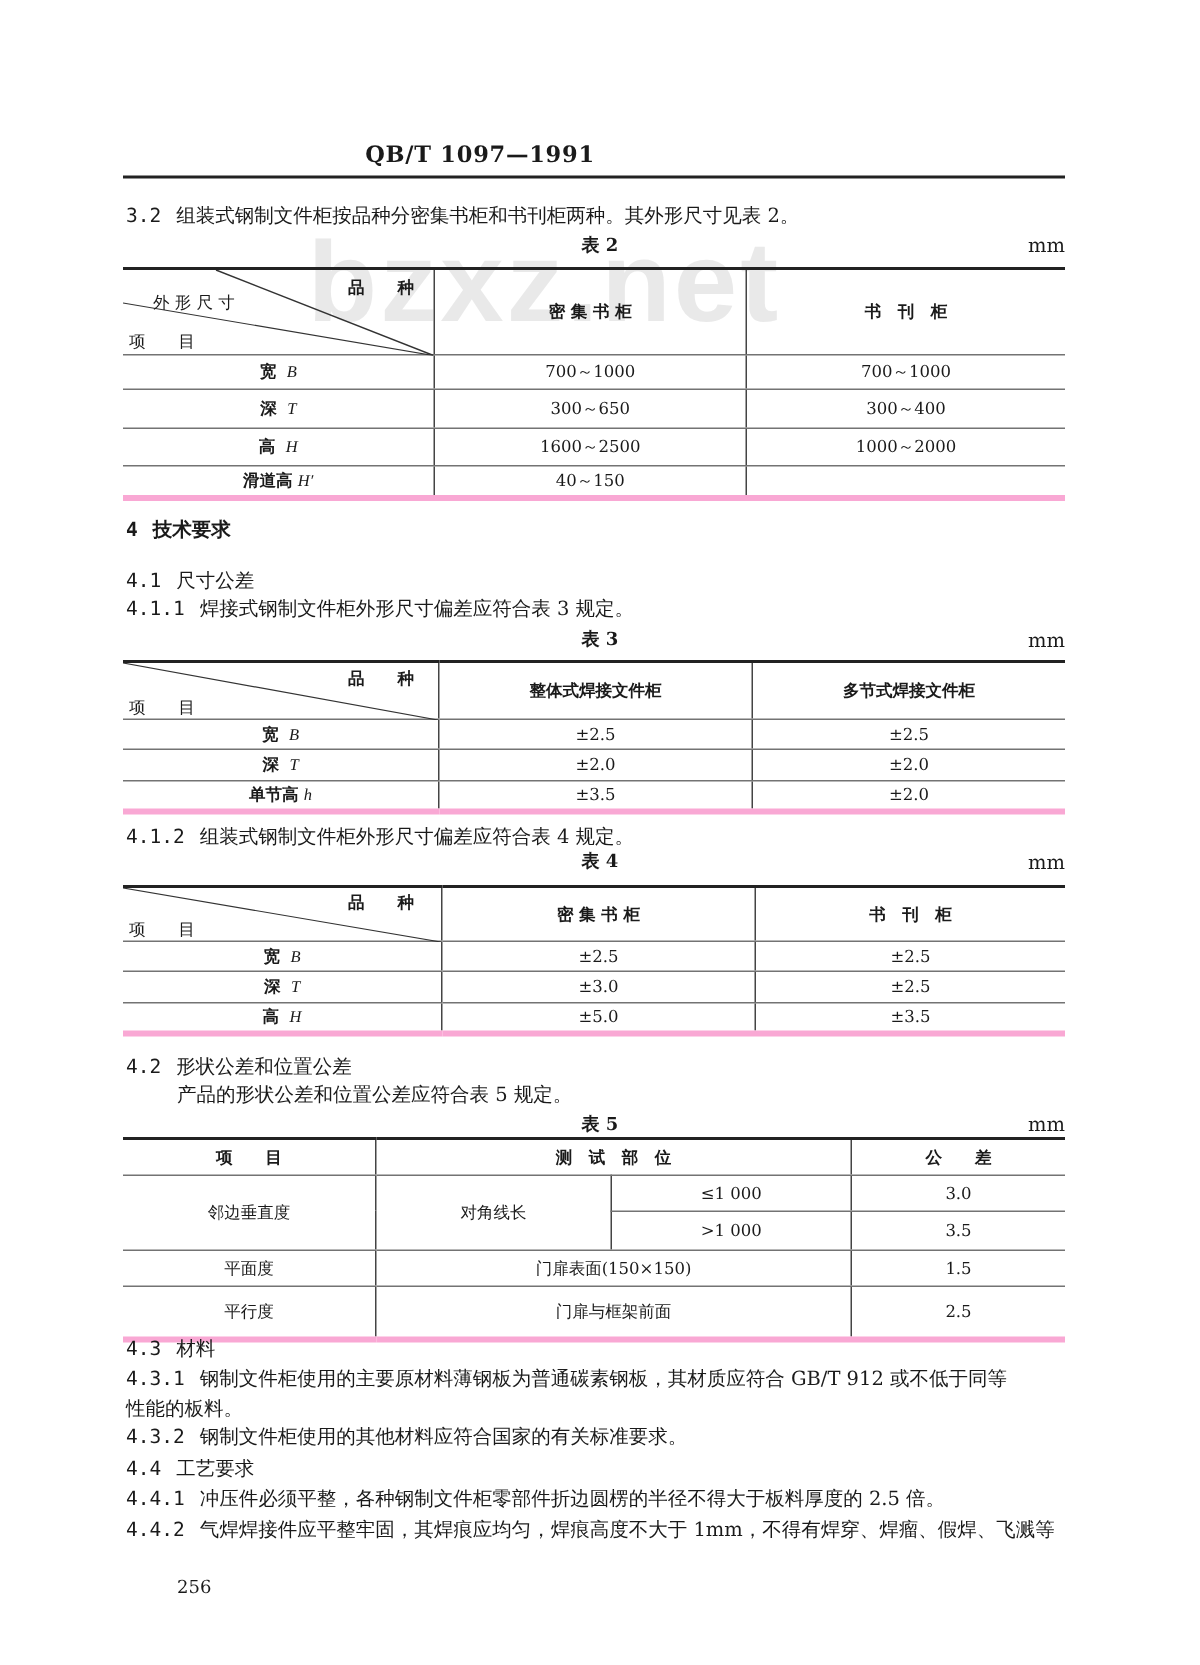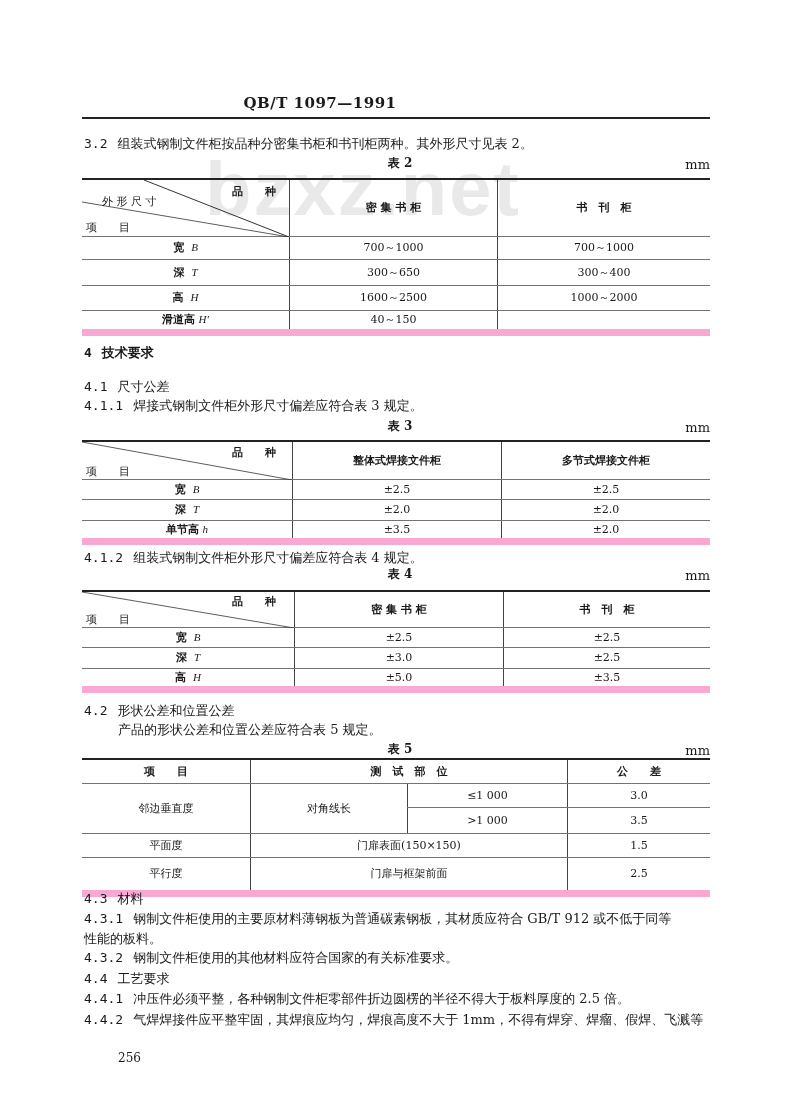--- a/index.html
+++ b/index.html
@@ -9,21 +9,21 @@
   .hdr { left:0; width:640px; text-align:center; top:94px; font-size:15px; font-weight:bold; letter-spacing:0.5px; }
   .rule { position:absolute; left:82px; width:628px; height:2px; background:#222; }
   .p { font-size:13px; left:84px; }
   .p .num { font-family:"DejaVu Sans Mono","Liberation Mono",monospace; font-size:13px; margin-right:10px; }
   .cap { left:0; width:800px; text-align:center; font-size:12px; font-weight:bold; }
   .unit { font-size:13px; right:90px; }
   table.t { position:absolute; border-collapse:collapse; font-size:11px; }
   table.t td { border-top:1px solid #444; border-bottom:1px solid #737373; text-align:center; padding:0; }
   table.t td + td { border-left:1px solid #444; }
   table.t tr:first-child td { border-top:2px solid #222; }
-  table.t tr:last-child td { border-bottom:7px solid #f9a8d4; }
+  table.t tr:last-child td { border-bottom:4px solid #f9a8d4; }
   .diag { position:relative; }
   .diag svg { position:absolute; left:0; top:0; }
   .diag span { position:absolute; font-size:11px; }
   .b { font-weight:bold; }
   .it { font-style:italic; font-family:"Liberation Serif",serif; }
   .watermark { position:absolute; left:205px; top:145px; font-family:"Liberation Sans",sans-serif; font-weight:bold;
                font-size:76px; color:#d8d8d8; opacity:0.55; letter-spacing:2px; z-index:0; }
   .content { position:relative; z-index:1; }
   .pg { left:118px; top:1051px; font-size:12px; }
 </style>

